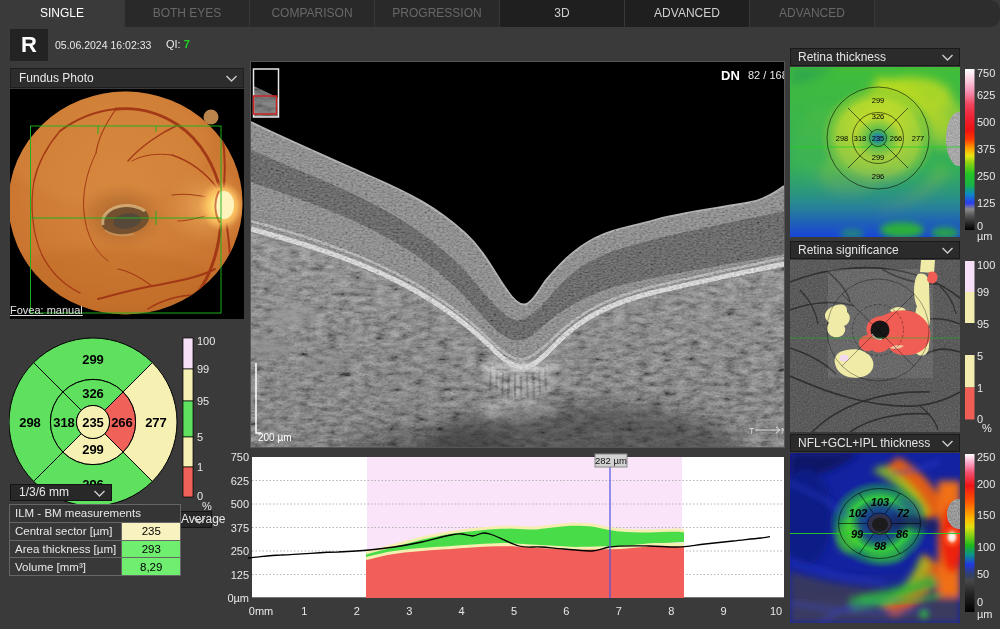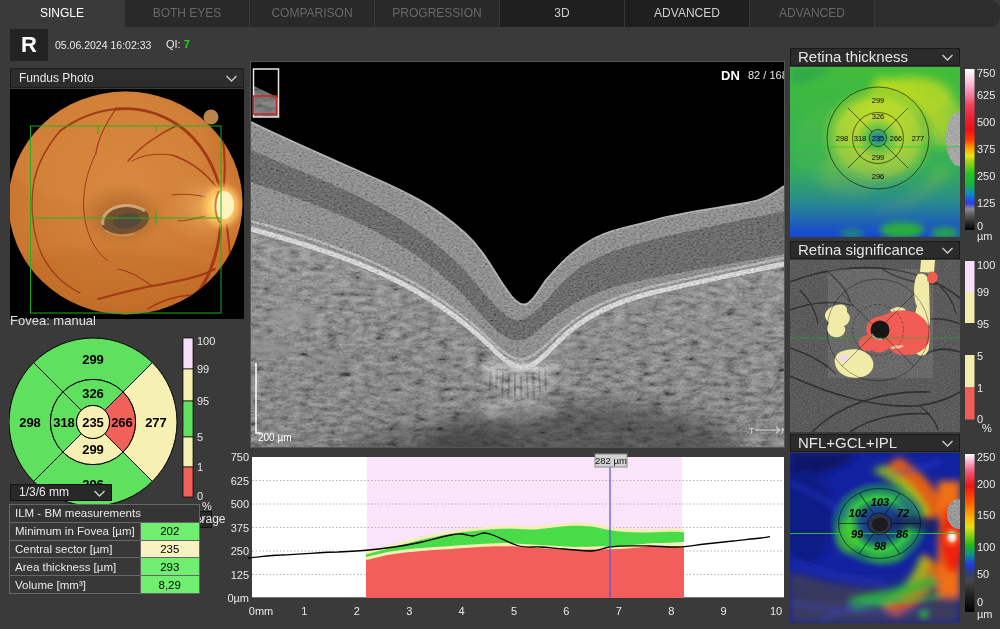--- a/index.html
+++ b/index.html
@@ -14,36 +14,36 @@
 #rbox { position:absolute; left:10px; top:29px; width:38px; height:32px; background:#232323; color:#fff; font-weight:bold; font-size:22px; text-align:center; line-height:32px; }
 #dt { position:absolute; left:55px; top:39px; font-size:10.5px; color:#e8e8e8; }
 #qi { position:absolute; left:166px; top:38px; font-size:11px; color:#e8e8e8; }
 #qi b { color:#21d321; font-weight:bold; }
 
 .dd { position:absolute; background:#282828; border:1px solid #141414; color:#e8e8e8; font-size:12px; line-height:18px; padding-left:8px; }
 .chevsvg { position:absolute; right:6px; top:50%; margin-top:-4px; }
 
 #lp-head { left:10px; top:68px; width:234px; height:20px; background:#2d2d2d; border:1px solid #1e1e1e; line-height:19px;}
 #fundus { position:absolute; left:10px; top:89px; width:234px; height:230px; background:#000; }
-#fovea { position:absolute; left:10px; top:313px; font-size:13px; color:#e0e0e0; }
+#fovea { position:absolute; left:10px; top:304px; font-size:11px; color:#e0e0e0;text-decoration:underline; }
 #etdrs { position:absolute; left:9px; top:337px; }
 #dd-mm { left:10px; top:484px; width:102px; height:17px; line-height:15px;}
 #dd-avg { left:134px; top:511px; width:78px; height:17px; line-height:15px;padding-left:46px;}
 
 #meas { position:absolute; left:9px; top:504px; border-collapse:collapse; font-size:12px; }
 #meas td { border:1px solid #666; height:17.8px; padding:0 5px; color:#e8e8e8; background:#383838; font-size:11.5px; }
 #meas td.val { width:59px; text-align:center; color:#000; padding:0; }
 #meas tr.hd td { background:#353535; }
 .gval { background:#70ee70 !important; }
 .yval { background:#f7f2c0 !important; }
 
 #oct { position:absolute; left:251px; top:62px; width:533px; height:385px; background:#000; outline:1px solid #555; }
 #chart { position:absolute; left:225px; top:449px; width:565px; height:180px; }
 
-.rp-head { position:absolute; left:790px; width:170px; height:18px; background:#2b2b2b; border:1px solid #1a1a1a; color:#e4e4e4; font-size:15px; line-height:16px; padding-left:7px;}
+.rp-head { position:absolute; left:790px; width:170px; height:18px; background:#2b2b2b; border:1px solid #1a1a1a; color:#e4e4e4; font-size:12px; line-height:16px; padding-left:7px;}
 .rmap { position:absolute; left:790px; width:172px; }
 .rscale { position:absolute; left:965px; width:35px; }
 </style>
 </head>
 <body>
 <div id="app">
   <div id="tabbar">
     <div class="tab active" style="left:0">SINGLE</div>
     <div class="tab" style="left:125px">BOTH EYES</div>
     <div class="tab" style="left:250px">COMPARISON</div>
@@ -181,24 +181,20 @@
   <div class="dd" id="dd-mm">1/3/6 mm<svg class="chevsvg" width="11" height="9">
         <path d="M0.5 2 L5.5 7 L10.5 2" stroke="#ccc" stroke-width="1.4" fill="none"></path>
       </svg></div>
   <div class="dd" id="dd-avg">Average<svg class="chevsvg" width="11" height="9">
         <path d="M0.5 2 L5.5 7 L10.5 2" stroke="#ccc" stroke-width="1.4" fill="none"></path>
       </svg></div>
   <table id="meas">
     <tbody>
         <tr class="hd">
           <td colspan="2">ILM - BM measurements</td>
-        </tr>
-    <tr>
-          <td>Minimum in Fovea [µm]</td>
-          <td class="val gval">202</td>
         </tr>
     <tr>
           <td>Central sector [µm]</td>
           <td class="val yval">235</td>
         </tr>
     <tr>
           <td>Area thickness [µm]</td>
           <td class="val gval">293</td>
         </tr>
     <tr>

